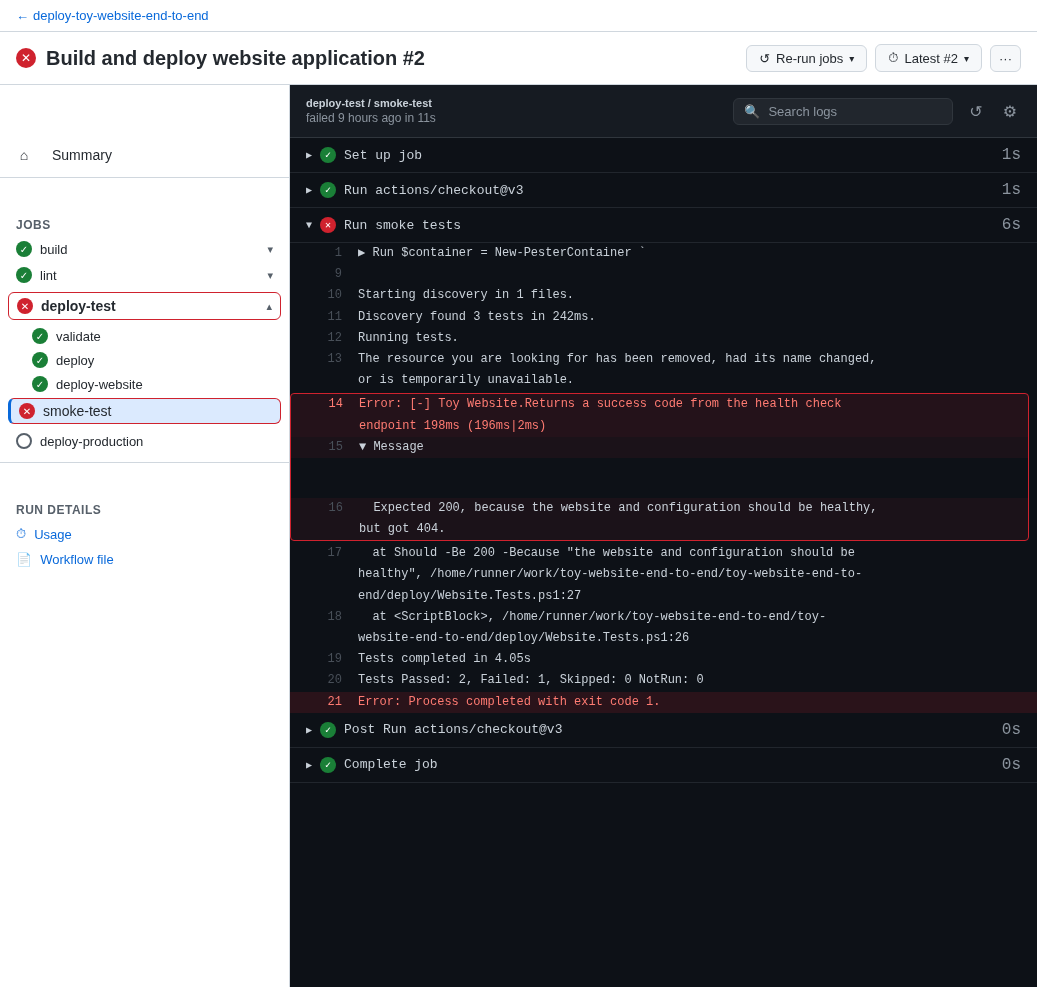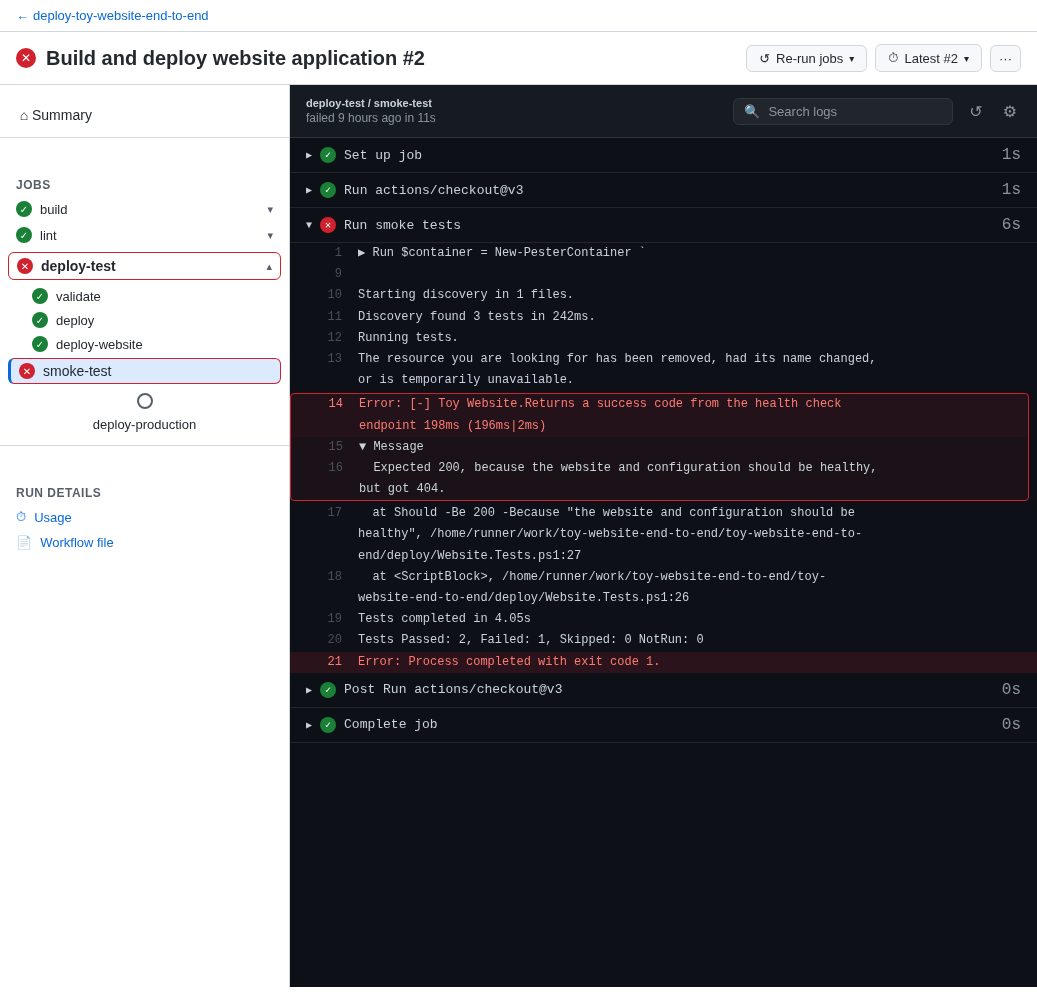--- a/index.html
+++ b/index.html
@@ -12,21 +12,21 @@
     .header-left { display: flex; align-items: center; gap: 10px; }
     .header-title { font-size: 20px; font-weight: 600; }
     .header-right { display: flex; align-items: center; gap: 8px; }
     .btn { display: flex; align-items: center; gap: 6px; padding: 5px 12px; border: 1px solid #d0d7de; border-radius: 6px; background: #f6f8fa; cursor: pointer; font-size: 13px; color: #24292f; }
     .btn-caret { font-size: 10px; }
     .btn-more { padding: 5px 8px; }
 
     .main-layout { display: flex; min-height: calc(100vh - 100px); }
 
     .sidebar { width: 290px; flex-shrink: 0; border-right: 1px solid #d0d7de; padding: 16px 0; }
-    .sidebar-item { display: flex; align-items: flex-start; gap: 0; padding: 6px 16px; cursor: pointer; color: #24292f; font-size: 14px; }
+    .sidebar-item { display: flex; align-items: flex-start; gap: 20px; padding: 6px 16px; cursor: pointer; color: #24292f; font-size: 14px; margin-top: 40px; }
     .sidebar-section-label { padding: 8px 16px 4px; font-size: 12px; font-weight: 600; color: #57606a; text-transform: uppercase; letter-spacing: 0.5px; margin-top: 32px; }
     .sidebar-divider { border: none; border-top: 1px solid #d0d7de; margin: 8px 0; }
     .sidebar-item-icon { width: 16px; height: 16px; display: flex; align-items: center; justify-content: center; }
     .sidebar-caret { margin-left: auto; color: #57606a; font-size: 11px; }
 
     .job-item { display: flex; align-items: center; gap: 8px; padding: 5px 16px; cursor: pointer; font-size: 13px; }
 
     .sub-job { display: flex; align-items: center; gap: 8px; padding: 4px 32px; font-size: 13px; cursor: pointer; }
     .run-details-item { display: flex; align-items: center; gap: 8px; padding: 5px 16px; font-size: 13px; color: #0969da; cursor: pointer; }
 
@@ -134,21 +134,21 @@
     </div>
     <div class="sub-job">
       <span class="success-circle">✓</span>
       <span>deploy-website</span>
     </div>
     <div style="margin: 2px 8px; border: 1.5px solid #cf222e; border-radius: 6px; padding: 4px 8px; display: flex; align-items: center; gap: 8px; cursor: pointer; background: #dbeafe; border-left: 3px solid #0969da;">
       <span class="error-circle">✕</span>
       <span>smoke-test</span>
     </div>
 
-    <div class="job-item" style="margin-top: 4px; flex-direction: column;">
+    <div class="job-item" style="margin-top: 4px;">
       <span style="display:inline-flex;align-items:center;justify-content:center;width:16px;height:16px;border-radius:50%;border:2px solid #57606a;color:#57606a;font-size:9px;flex-shrink:0;"></span>
       <span>deploy-production</span>
     </div>
 
     <hr class="sidebar-divider">
     <div class="sidebar-section-label">Run details</div>
     <div class="run-details-item">
       <span>⏱</span>
       <span>Usage</span>
     </div>
@@ -238,21 +238,21 @@
               <span class="log-line-text error">Error: [-] Toy Website.Returns a success code from the health check</span>
             </div>
             <div class="log-line" style="background: rgba(207,34,46,0.12); align-items: center;">
               <span class="log-line-num"></span>
               <span class="log-line-text error">endpoint 198ms (196ms|2ms)</span>
             </div>
             <div class="log-line" style="background: rgba(207,34,46,0.08);">
               <span class="log-line-num">15</span>
               <span class="log-line-text">▼ Message</span>
             </div>
-            <div class="log-line" style="background: rgba(207,34,46,0.08);">
+            <div class="log-line" style="background: rgba(207,34,46,0.08); margin-top: 40px;">
               <span class="log-line-num">16</span>
               <span class="log-line-text">  Expected 200, because the website and configuration should be healthy,</span>
             </div>
             <div class="log-line" style="background: rgba(207,34,46,0.08);">
               <span class="log-line-num"></span>
               <span class="log-line-text">but got 404.</span>
             </div>
           </div>
 
           <div class="log-line">

